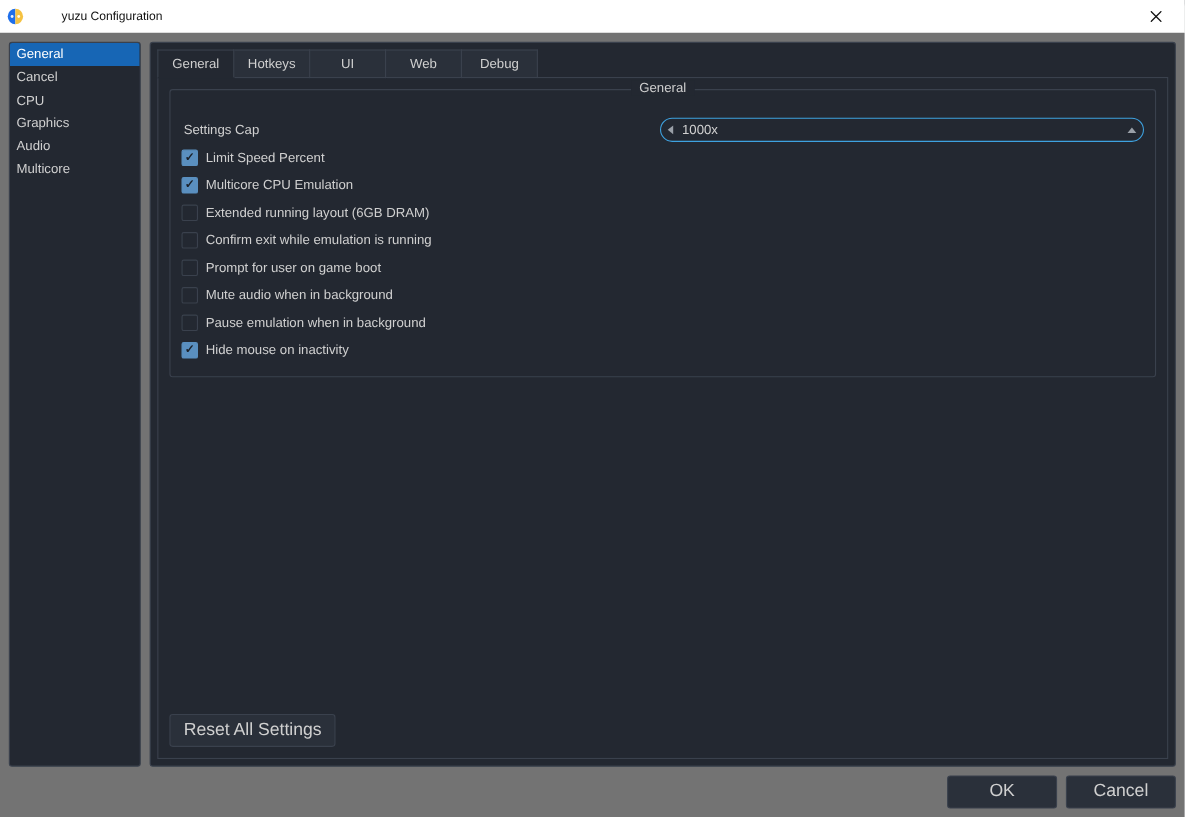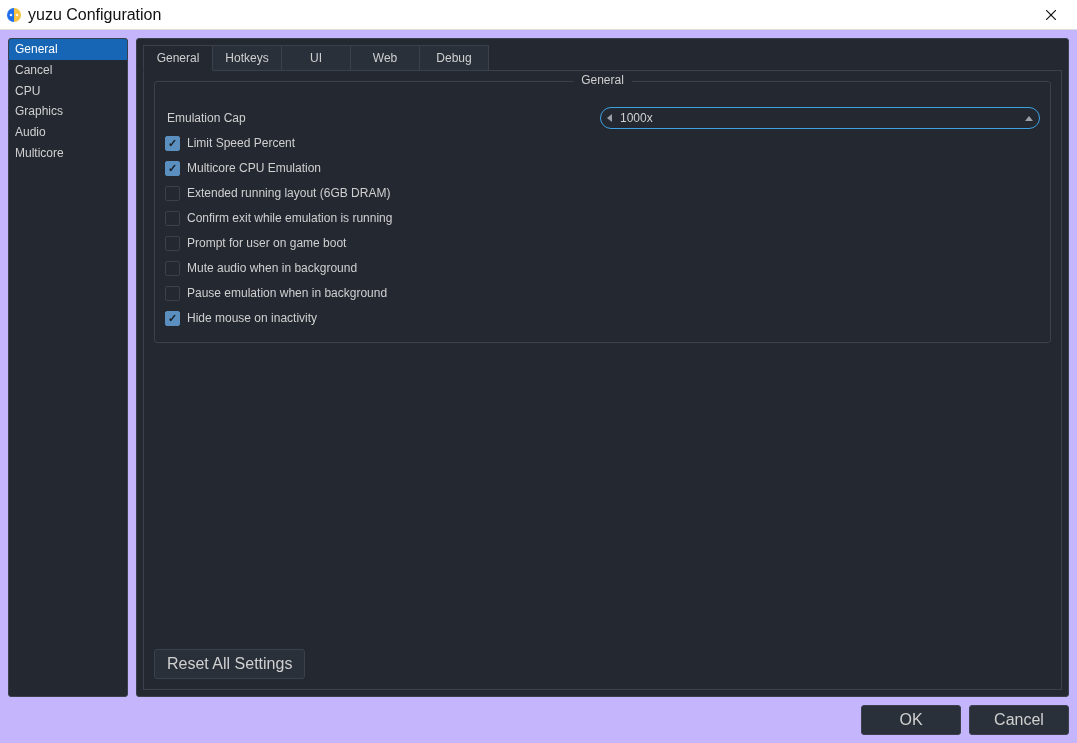--- a/index.html
+++ b/index.html
@@ -33,39 +33,40 @@
     .titlebar .icon {
       width: 16px;
       height: 16px;
       margin-right: 6px;
       display: inline-flex;
       align-items: center;
       justify-content: center;
     }
     .titlebar .title {
       flex: 1;
-      font-size: 16px;
+      font-size: 11px;
       color: #111;
+      margin-left: 28px;
     }
     .titlebar .close {
       width: 40px;
       height: 28px;
       display: flex;
       align-items: center;
       justify-content: center;
       cursor: pointer;
       font-size: 14px;
       color: #111;
     }
 
     .body {
       flex: 1;
       display: flex;
       flex-direction: column;
-      background: #c4b5fd;
+      background: #737373;
       padding: 8px;
       gap: 8px;
     }
     .main-row {
       flex: 1;
       display: flex;
       gap: 8px;
       min-height: 0;
     }
     .sidebar {
@@ -306,21 +307,21 @@
           </div>
         </div>
 
         <div class="tab-panel">
 
           <div class="groupbox">
             <span class="groupbox-title">General</span>
 
             <div class="form-row">
               <div class="label-col">
-                <span class="plain-label">Emulation Cap</span>
+                <span class="plain-label">Settings Cap</span>
               </div>
               <div class="ctrl-col">
                 <div class="combo active">
                   <span class="tri-left"></span>
                   <span class="val">1000x</span>
                   <span class="tri-right"></span>
                 </div>
               </div>
             </div>
 

